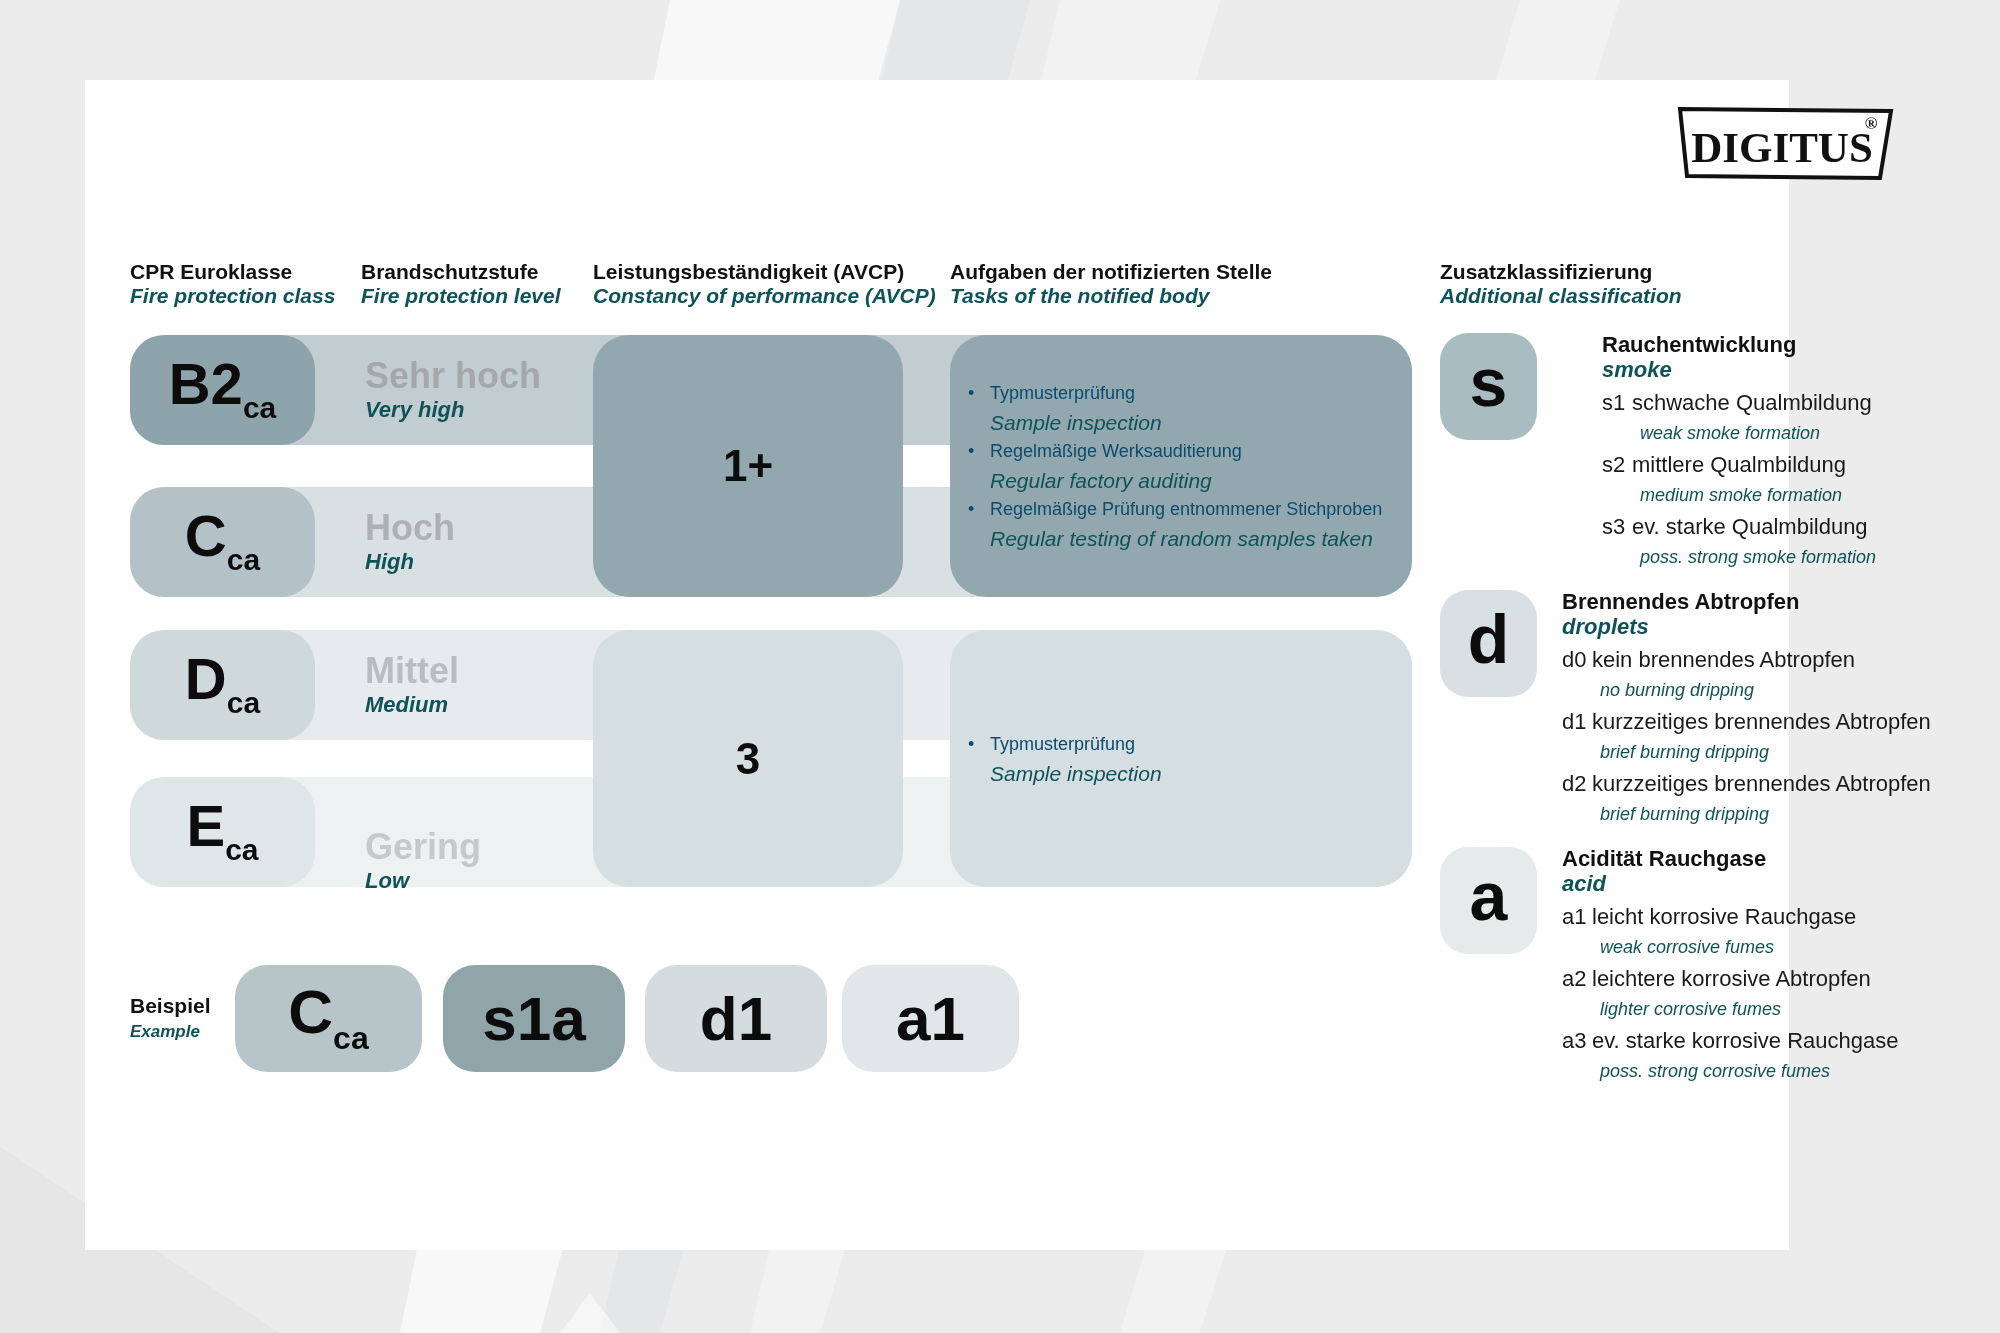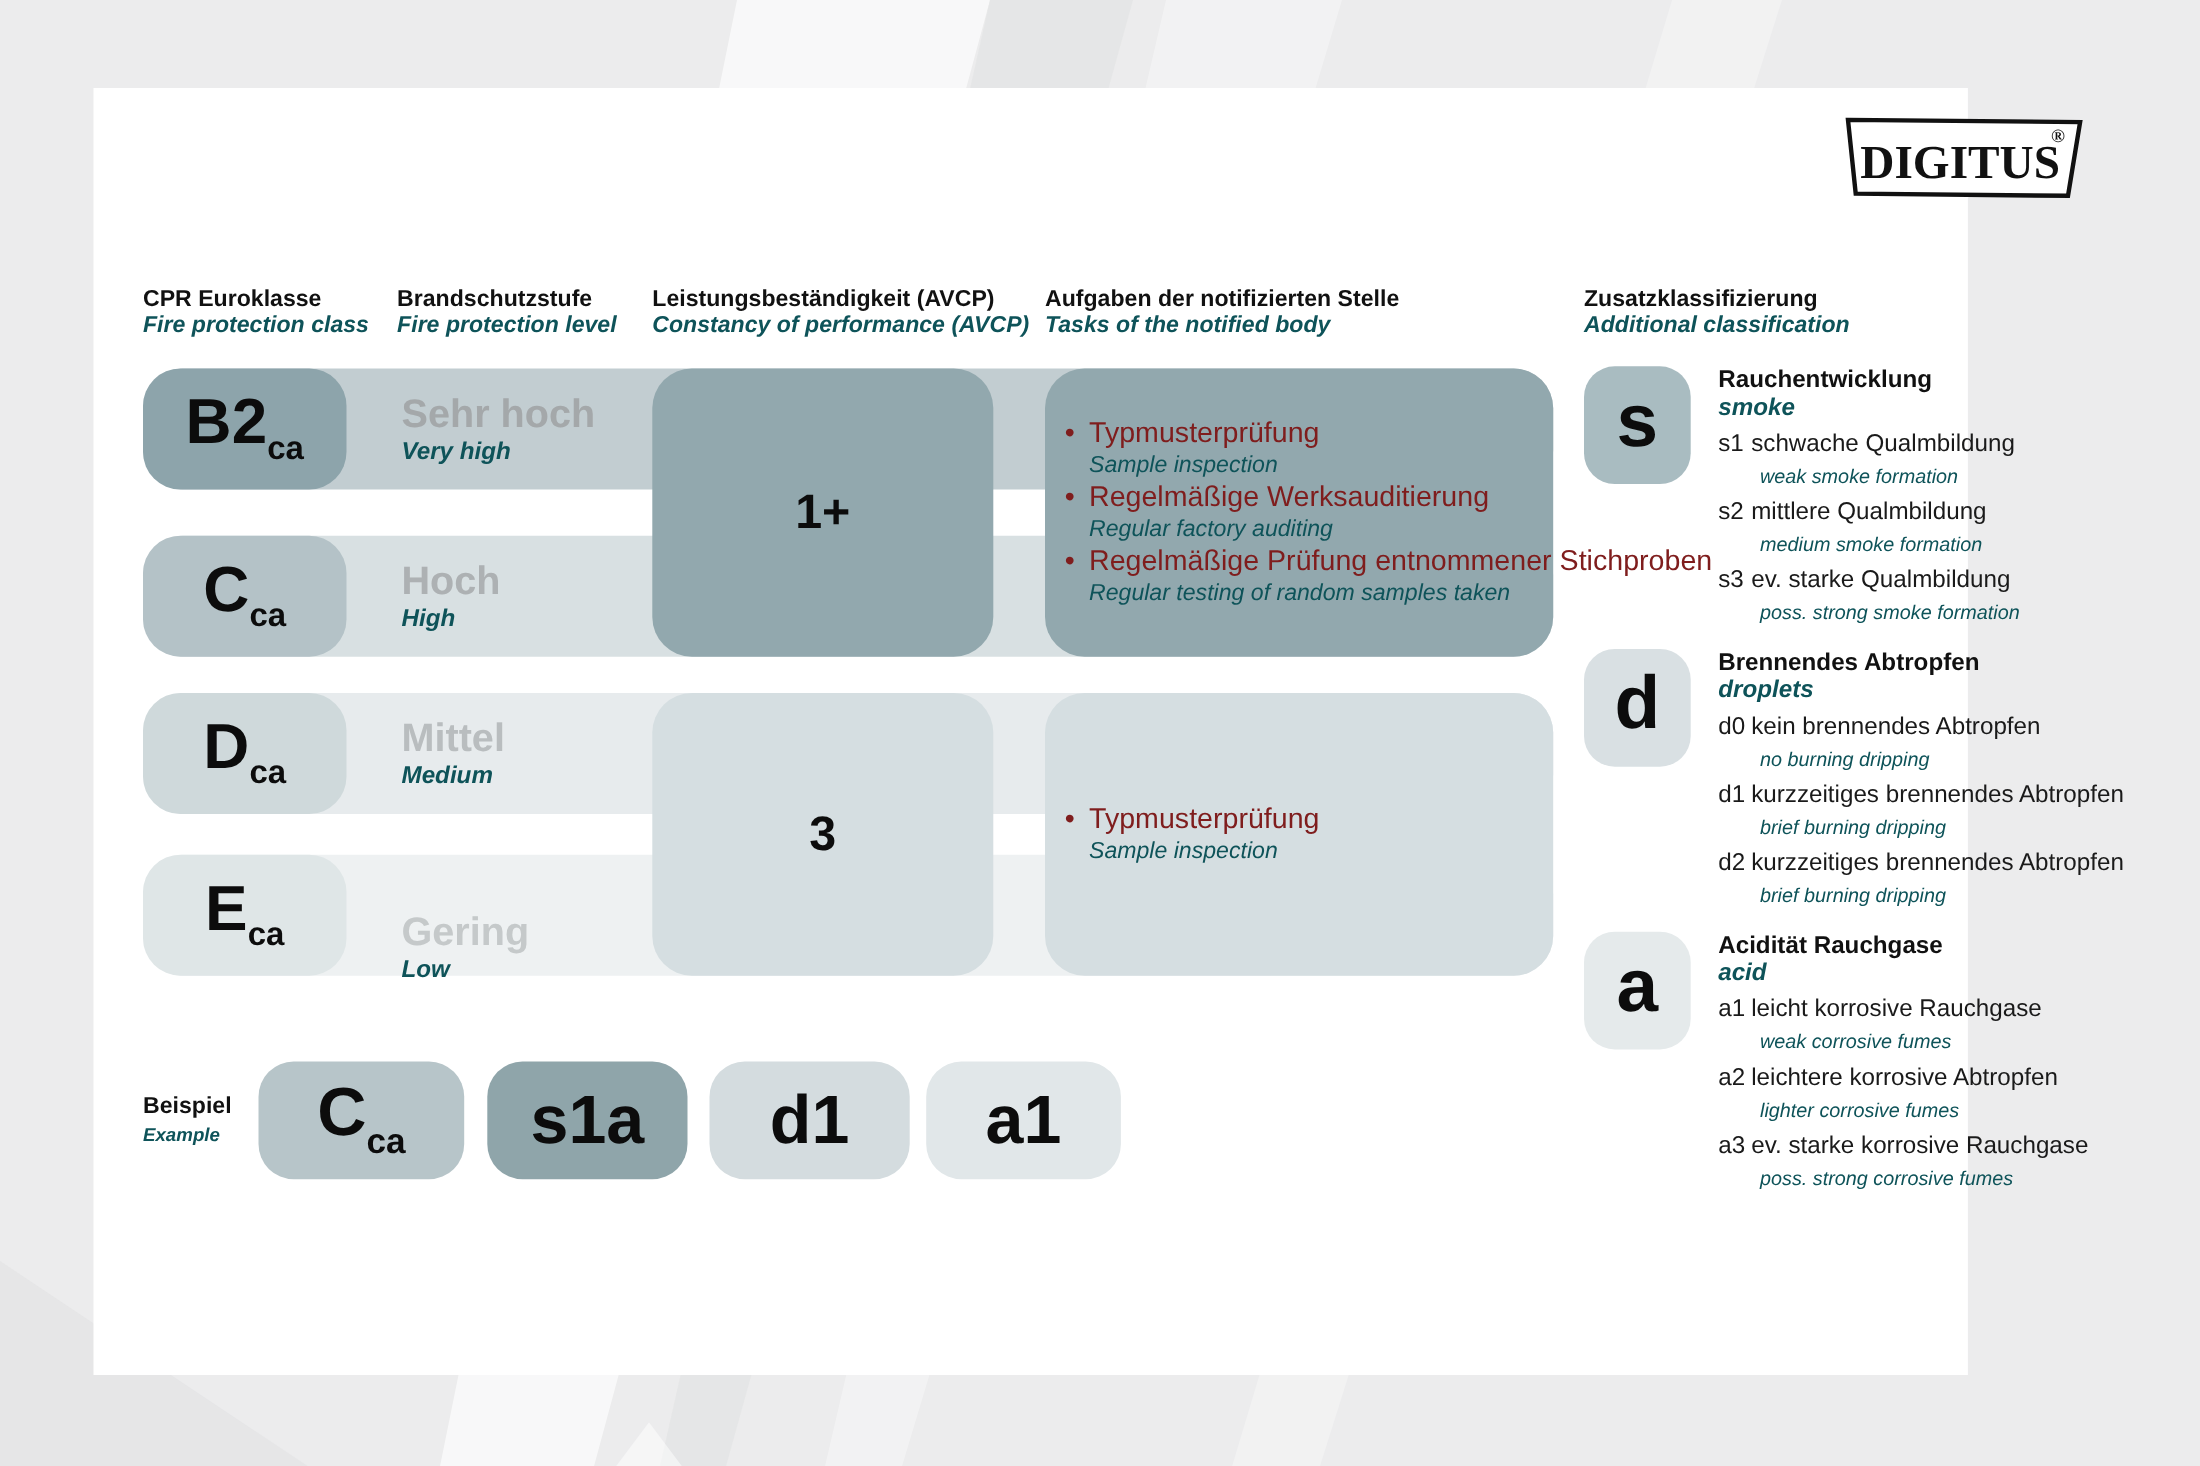--- a/index.html
+++ b/index.html
@@ -62,34 +62,34 @@
     display: flex; align-items: center; justify-content: center; }
   .avcpbox.a1 { top: 255px; height: 262px; background: #92a8ae; }
   .avcpbox.a2 { top: 550px; height: 257px; background: #d5dee1; }
   .avcpbox .num { font-size: 44px; font-weight: bold; color: #0c0c0c; }
 
   
   .taskbox { position: absolute; left: 865px; width: 462px; border-radius: 36px; z-index: 2;
     display: flex; flex-direction: column; justify-content: center; padding: 0 15px 0 18px; }
   .taskbox.t1 { top: 255px; height: 262px; background: #92a8ae; }
   .taskbox.t2 { top: 550px; height: 257px; background: #d5dee1; }
-  .task-de { font-size: 26px; color: #7f1d1d; line-height: 29px; white-space: nowrap; }
+  .task-de { font-size: 18px; color: #0c4a6e; line-height: 29px; white-space: nowrap; }
   .task-de .bullet { display: inline-block; width: 22px; text-align: left; }
   .task-en { font-size: 21px; font-style: italic; color: #0e5359; line-height: 29px; padding-left: 22px; }
 
   
   .abadge { position: absolute; left: 1355px; width: 97px; height: 107px; border-radius: 28px; z-index: 2;
     display: flex; align-items: center; justify-content: center; }
   .abadge.as { top: 253px; background: #a9bcc1; }
   .abadge.ad { top: 510px; background: #d9e0e3; }
   .abadge.aa { top: 767px; background: #e5eaeb; }
   .abadge .letter { font-size: 68px; font-weight: bold; color: #0c0c0c; line-height: 1; margin-top: -10px; }
 
   .asec { position: absolute; left: 1477px; width: 352px; }
-  .asec.s { top: 252px; } .asec.d { top: 509px; } .asec.a { top: 766px; }
+  .asec.s { top: 252px; margin-left: 40px; } .asec.d { top: 509px; } .asec.a { top: 766px; }
   .asec .t-de { font-size: 22px; font-weight: bold; color: #111; line-height: 25px; }
   .asec .t-en { font-size: 22px; font-weight: bold; font-style: italic; color: #0e5359; line-height: 25px; margin-bottom: 5px; }
   .asec .i-de { font-size: 22px; color: #1a1a1a; line-height: 31px; white-space: nowrap; }
   .asec .i-de .code { display: inline-block; min-width: 30px; }
   .asec .i-en { font-size: 18px; font-style: italic; color: #0e5359; line-height: 31px; padding-left: 38px; }
 
   
   .exlabel { position: absolute; left: 45px; top: 885px; height: 107px; z-index: 2;
     display: flex; flex-direction: column; justify-content: center; }
   .exlabel .de { font-size: 21px; font-weight: bold; color: #111; line-height: 26px; }

